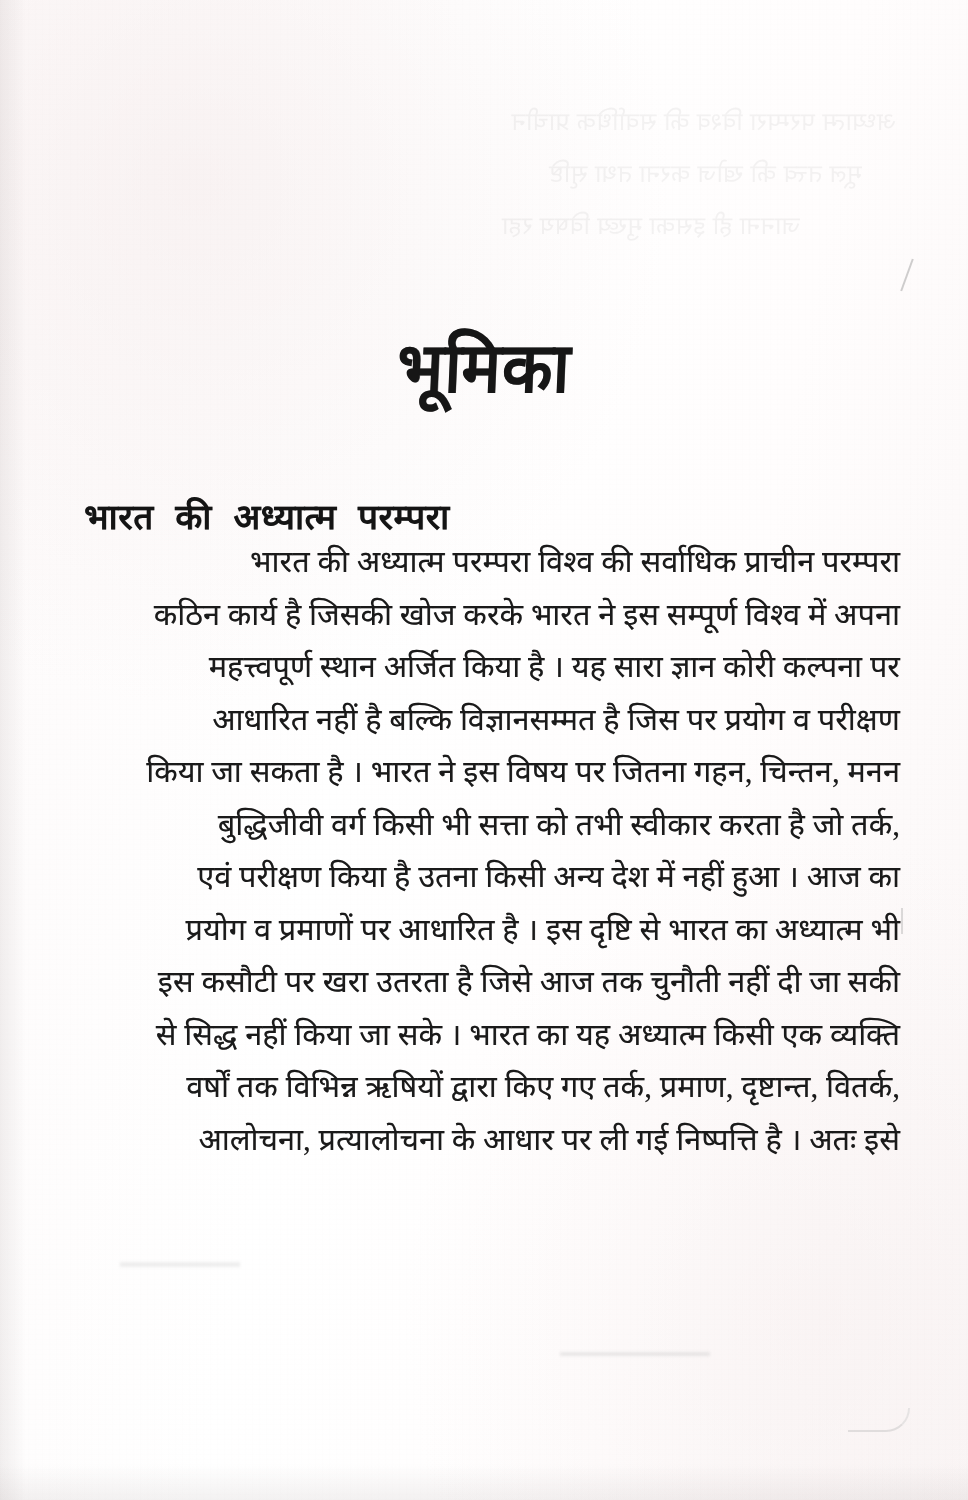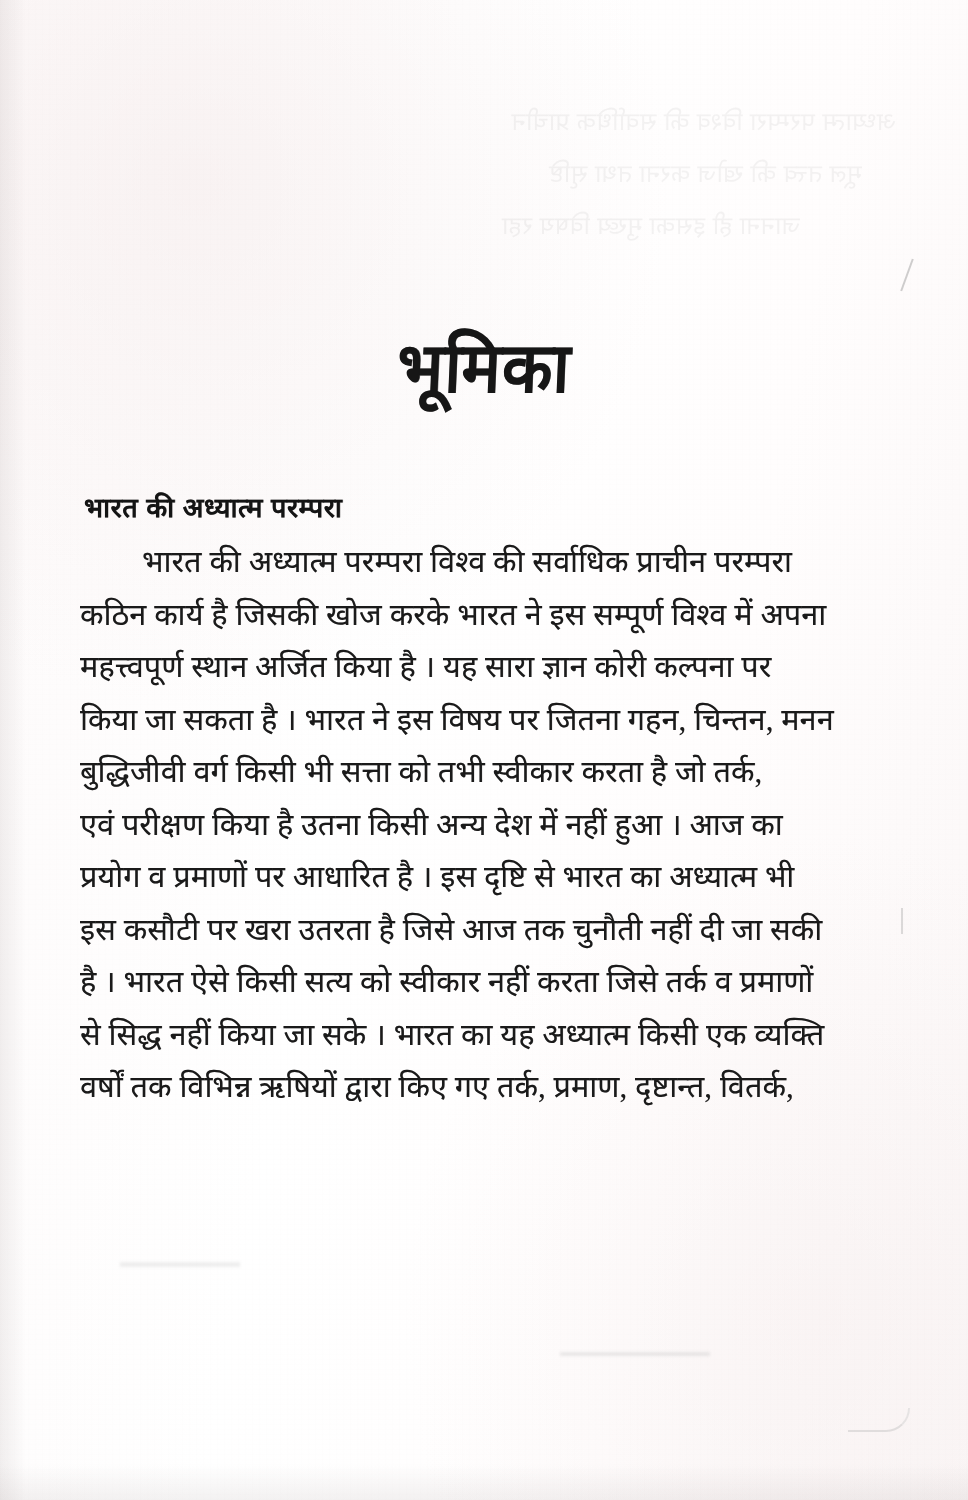--- a/index.html
+++ b/index.html
@@ -76,22 +76,22 @@
     letter-spacing: 1px;
     transform: skewX(-2.5deg) scaleY(1.06);
     text-shadow: 0.4px 0 0 rgba(20,20,20,.55);
   }
 
   
   .section-heading {
     position: absolute;
     left: 84px;
     top: 470px;
-    font-family: Liberation Sans, sans-serif;
-    font-size: 27px;
+    font-family: Liberation Mono, monospace;
+    font-size: 35px;
     font-weight: 700;
     line-height: 1.2;
     color: #141414;
     letter-spacing: .6px;
     text-shadow: 0.35px 0 0 rgba(20,20,20,.5);
   }
 
   
   .body-text {
     position: absolute;
@@ -101,20 +101,21 @@
     font-family: "Liberation Serif", "DejaVu Serif", serif;
     font-size: 30.5px;
     line-height: 52.5px;
     color: #1a1a1a;
     letter-spacing: .15px;
   }
   .body-text .line {
     display: block;
     white-space: nowrap;
     text-shadow: 0.22px 0 0 rgba(25,25,25,.45);
+    text-align: right;
   }
   .body-text .line.indent { padding-left: 62px; }
 
   
   .artifact {
     position: absolute;
     pointer-events: none;
     background: #8d8d8d;
     opacity: .45;
   }
@@ -195,28 +196,29 @@
   <div class="title-block">
     <h1 class="doc-title">भूमिका</h1>
   </div>
 
   <h2 class="section-heading">भारत की अध्यात्म परम्परा</h2>
 
   <div class="body-text">
     <span class="line indent">भारत की अध्यात्म परम्परा विश्व की सर्वाधिक प्राचीन परम्परा</span>
     <span class="line">कठिन कार्य है जिसकी खोज करके भारत ने इस सम्पूर्ण विश्व में अपना</span>
     <span class="line">महत्त्वपूर्ण स्थान अर्जित किया है । यह सारा ज्ञान कोरी कल्पना पर</span>
+    <span class="line">आधारित नहीं है बल्कि विज्ञानसम्मत है जिस पर प्रयोग व परीक्षण</span>
     <span class="line">किया जा सकता है । भारत ने इस विषय पर जितना गहन, चिन्तन, मनन</span>
     <span class="line">बुद्धिजीवी वर्ग किसी भी सत्ता को तभी स्वीकार करता है जो तर्क,</span>
     <span class="line">एवं परीक्षण किया है उतना किसी अन्य देश में नहीं हुआ । आज का</span>
     <span class="line">प्रयोग व प्रमाणों पर आधारित है । इस दृष्टि से भारत का अध्यात्म भी</span>
     <span class="line">इस कसौटी पर खरा उतरता है जिसे आज तक चुनौती नहीं दी जा सकी</span>
-    <span class="line">है । भारत ऐसे किसी सत्य को स्वीकार नहीं करता जिसे तर्क व प्रमाणों</span>
     <span class="line">से सिद्ध नहीं किया जा सके । भारत का यह अध्यात्म किसी एक व्यक्ति</span>
     <span class="line">वर्षों तक विभिन्न ऋषियों द्वारा किए गए तर्क, प्रमाण, दृष्टान्त, वितर्क,</span>
+    <span class="line">आलोचना, प्रत्यालोचना के आधार पर ली गई निष्पत्ति है । अतः इसे</span>
   </div>
 
   <div class="artifact artifact-edge-shadow-left"></div>
   <div class="artifact artifact-edge-shadow-bottom"></div>
   <div class="artifact artifact-diagonal-stroke"></div>
   <div class="artifact artifact-vertical-tick"></div>
   <div class="artifact artifact-smudge-a"></div>
   <div class="artifact artifact-smudge-b"></div>
   <div class="artifact artifact-corner-curl"></div>
 

